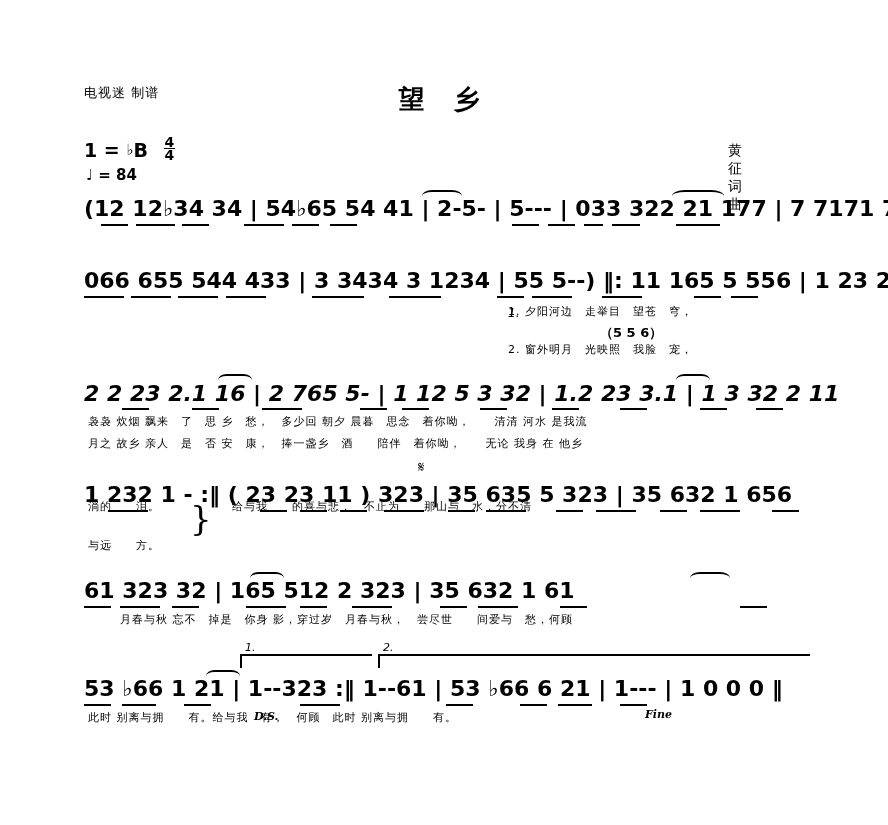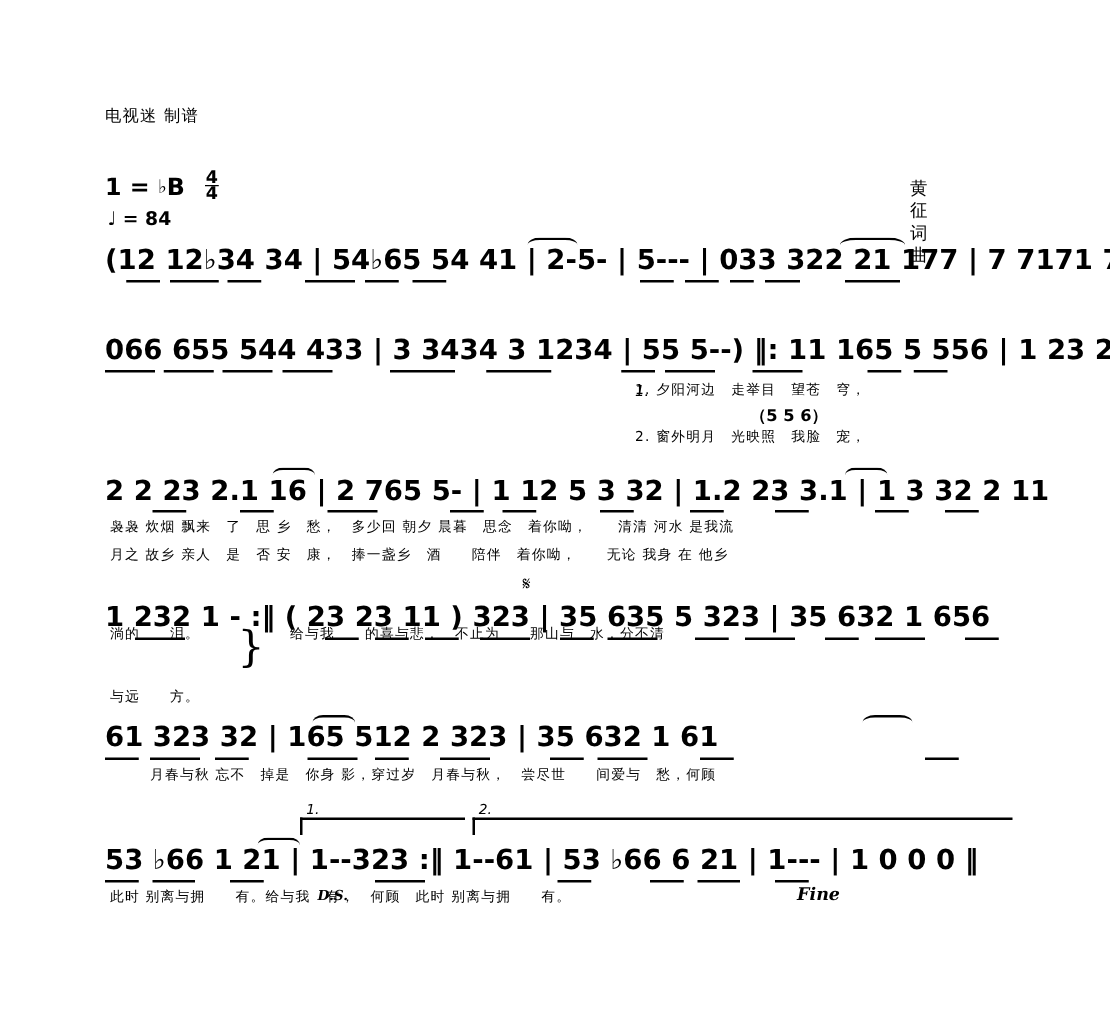--- a/index.html
+++ b/index.html
@@ -35,21 +35,21 @@
          font-family:"DejaVu Sans", sans-serif;letter-spacing:0px;}
   .lyr{position:absolute;white-space:nowrap;font-size:11px;
        font-family:"DejaVu Sans", sans-serif;letter-spacing:1px;}
   .lyrnum{position:absolute;white-space:nowrap;font-size:13px;font-weight:bold;
           font-family:"DejaVu Sans", sans-serif;}
   .verseno{position:absolute;font-size:12px;font-style:italic;
            font-family:"DejaVu Sans", sans-serif;}
 
   .wm{position:absolute;right:24px;bottom:12px;font-size:22px;font-weight:bold;
       font-family:"DejaVu Sans", sans-serif;letter-spacing:0.5px;}
-  .fine{position:absolute;right:84px;top:708px;font-size:14px;font-style:italic;
+  .fine{position:absolute;right:84px;top:708px;font-size:11px;font-style:italic;
         font-weight:bold;font-family:"DejaVu Serif", serif;}
 
   
   .beam{position:absolute;height:2px;background:#000;}
   .tie{position:absolute;border-top:2px solid #000;border-radius:50%/100%;
        height:10px;border-left:none;border-right:none;border-bottom:none;}
   .brace{position:absolute;font-size:34px;font-family:"DejaVu Serif", serif;}
   .bracket{position:absolute;border-left:2px solid #000;border-top:2px solid #000;
            height:12px;}
   .bracket span{position:absolute;left:3px;top:-15px;font-size:11px;font-style:italic;
@@ -57,20 +57,21 @@
   .dsal{position:absolute;font-size:11px;font-style:italic;font-weight:bold;
         font-family:"DejaVu Serif", serif;}
   .segno{position:absolute;font-size:15px;font-family:"DejaVu Serif", serif;}
 </style>
 </head>
 <body>
 
 <div class="sheet">
 
   <div class="credit">电视迷 制谱</div>
+  <div class="title">望 乡</div>
   <div class="byline">黄征 词曲</div>
 
   <div class="keysig">
     <span>1 = <span class="flat">♭</span>B</span>
     <span class="meter">
       <span class="num">4</span>
       <span>4</span>
     </span>
   </div>
   <div class="tempo">♩ = 84</div>
@@ -107,21 +108,21 @@
     <div class="beam" style="left:694px;top:28px;width:27px;"></div>
     <div class="beam" style="left:731px;top:28px;width:27px;"></div>
 
     <div class="verseno" style="left:508px;top:38px;">1.</div>
     <div class="lyr" style="left:508px;top:36px;">1. 夕阳河边　走举目　望苍　穹，</div>
     <div class="lyrnum" style="left:600px;top:56px;">（5 5 6）</div>
     <div class="lyr" style="left:508px;top:74px;">2. 窗外明月　光映照　我脸　宠，</div>
   </div>
 
   <div class="line" style="top:380px;">
-    <div class="notes" style="left:84px;top:1px;">2 2 23 2.1 16 | 2 765 5- | 1 12 5 3 32 | 1.2 23 3.1 | 1 3 32 2 11</div>
+    <div class="notes" style="left:84px;top:1px;font-style:italic;">2 2 23 2.1 16 | 2 765 5- | 1 12 5 3 32 | 1.2 23 3.1 | 1 3 32 2 11</div>
     <div class="beam" style="left:122px;top:28px;width:27px;"></div>
     <div class="beam" style="left:192px;top:28px;width:27px;"></div>
     <div class="beam" style="left:262px;top:28px;width:40px;"></div>
     <div class="beam" style="left:360px;top:28px;width:27px;"></div>
     <div class="beam" style="left:402px;top:28px;width:27px;"></div>
     <div class="beam" style="left:480px;top:28px;width:27px;"></div>
     <div class="beam" style="left:552px;top:28px;width:27px;"></div>
     <div class="beam" style="left:620px;top:28px;width:27px;"></div>
     <div class="beam" style="left:700px;top:28px;width:27px;"></div>
     <div class="beam" style="left:756px;top:28px;width:27px;"></div>
@@ -141,21 +142,21 @@
     <div class="beam" style="left:384px;top:28px;width:40px;"></div>
     <div class="beam" style="left:448px;top:28px;width:27px;"></div>
     <div class="beam" style="left:486px;top:28px;width:40px;"></div>
     <div class="beam" style="left:556px;top:28px;width:27px;"></div>
     <div class="beam" style="left:596px;top:28px;width:40px;"></div>
     <div class="beam" style="left:660px;top:28px;width:27px;"></div>
     <div class="beam" style="left:700px;top:28px;width:40px;"></div>
     <div class="beam" style="left:772px;top:28px;width:27px;"></div>
     <div class="brace" style="left:190px;top:16px;">}</div>
     <div class="lyr" style="left:88px;top:17px;">淌的　　泪。　　　　　　给与我　　的喜与悲，　不止为　　那山与　水，分不清</div>
-    <div class="lyr" style="left:88px;top:56px;margin-top:12px;">与远　　方。</div>
+    <div class="lyr" style="left:88px;top:56px;">与远　　方。</div>
   </div>
 
   <div class="line" style="top:578px;">
     <div class="notes" style="left:84px;top:0;">61 323 32 | 165 512 2 323 | 35 632 1 61</div>
     <div class="beam" style="left:84px;top:28px;width:27px;"></div>
     <div class="beam" style="left:120px;top:28px;width:40px;"></div>
     <div class="beam" style="left:172px;top:28px;width:27px;"></div>
     <div class="beam" style="left:246px;top:28px;width:40px;"></div>
     <div class="beam" style="left:300px;top:28px;width:27px;"></div>
     <div class="beam" style="left:352px;top:28px;width:40px;"></div>

